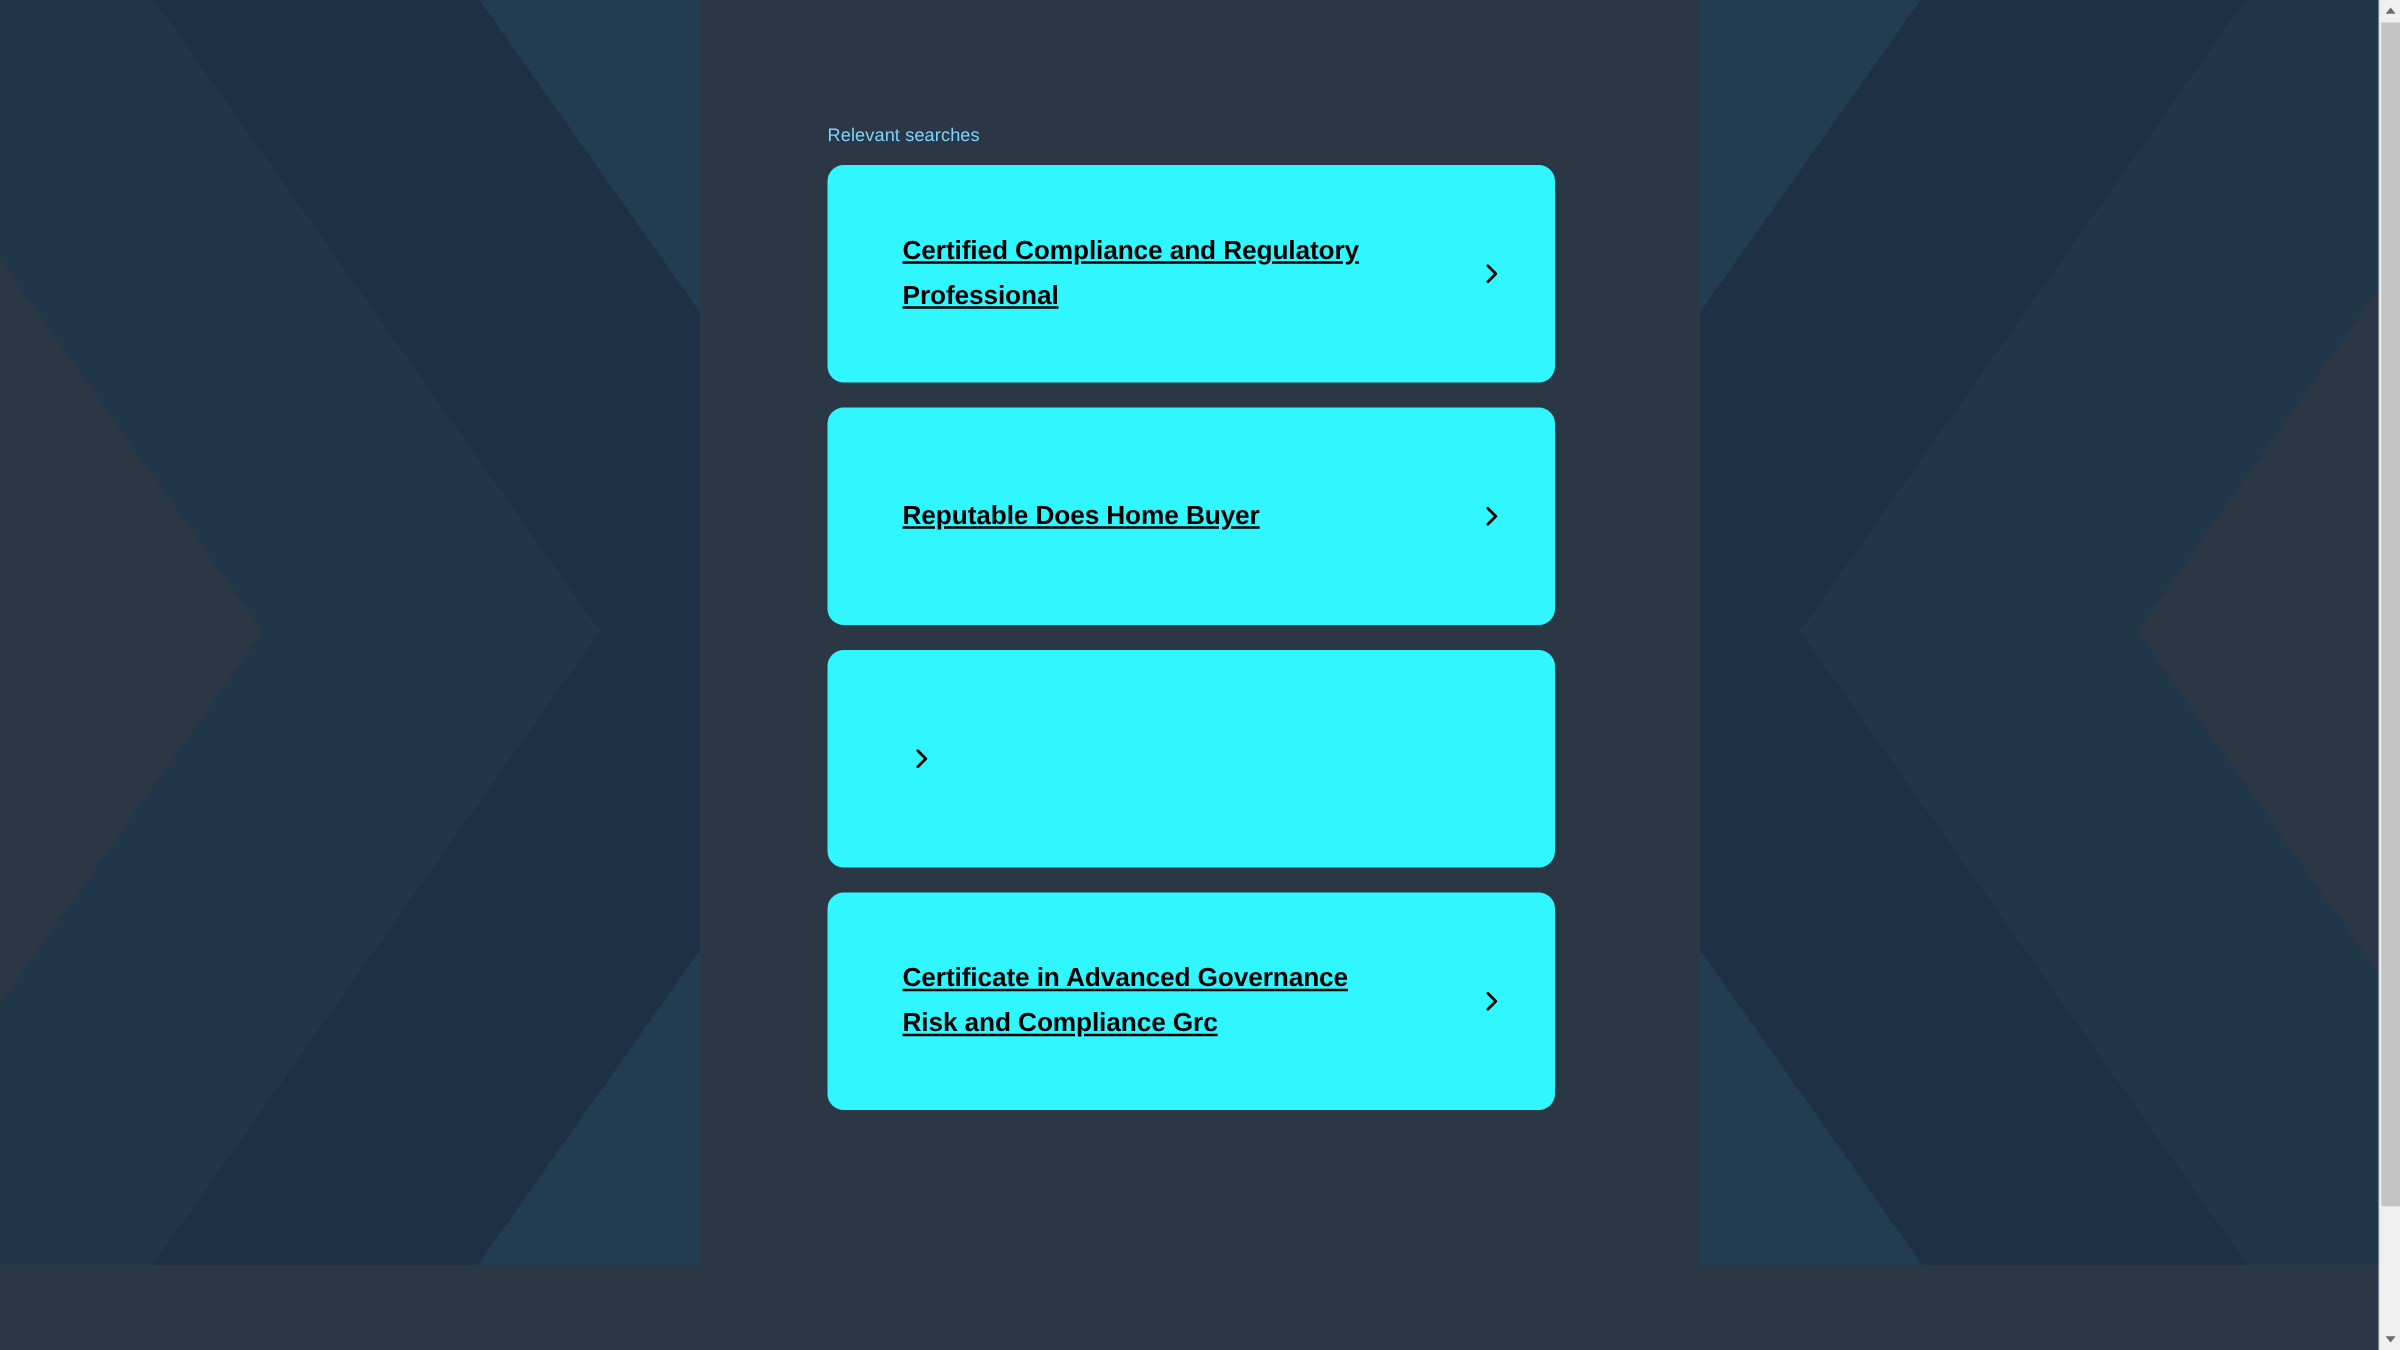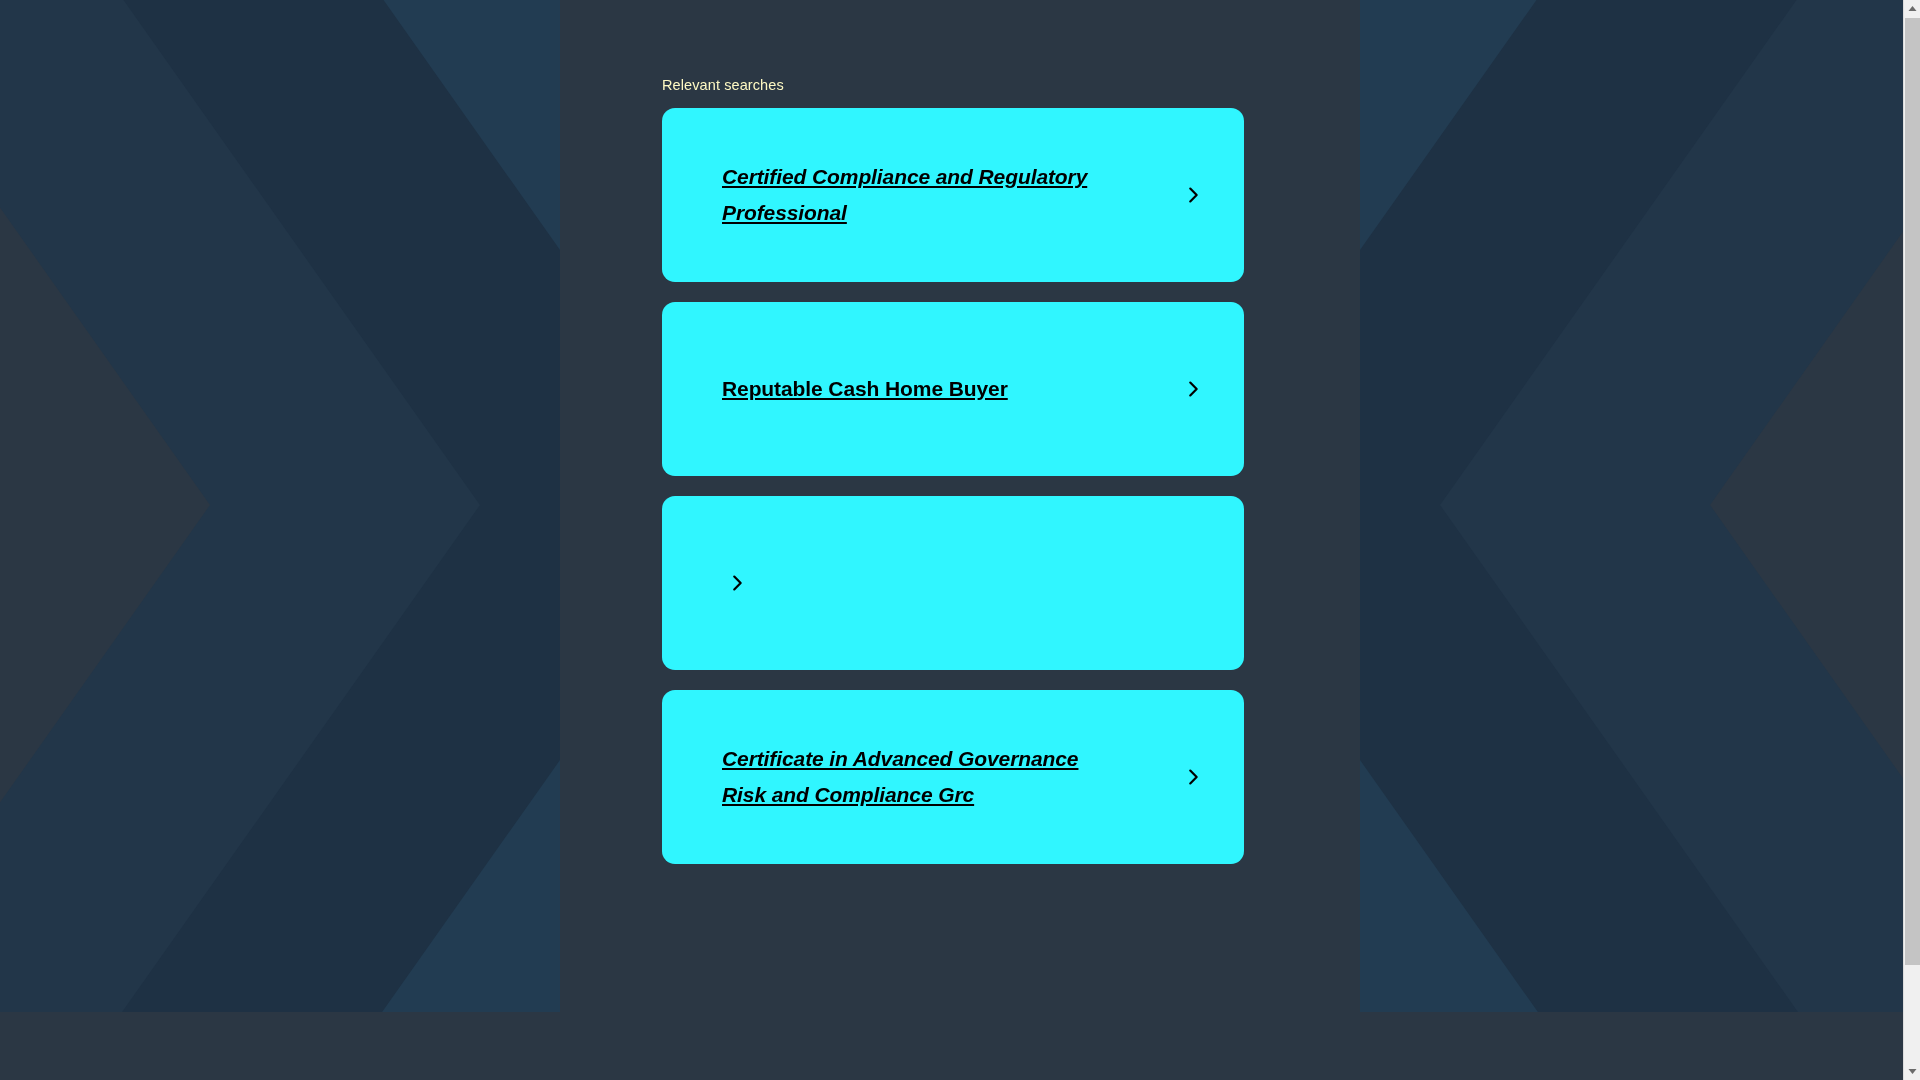--- a/index.html
+++ b/index.html
@@ -43,22 +43,22 @@
     position:absolute;
     left:662px;
     top:0;
     width:582px;
     z-index:5;
   }
 
   #relevant-label {
     font-size:14.5px;
     line-height:18px;
-    color:#fef9c3;
-    padding-top:76px;
+    color:#7dd3fc;
+    padding-top:100px;
     padding-bottom:0;
     letter-spacing:0.1px;
     font-weight:400;
   }
 
   #card-list {
     margin-top:14px;
     display:flex;
     flex-direction:column;
     gap:20px;
@@ -69,21 +69,21 @@
     background:#30f6ff;
     border-radius:13px;
     display:flex;
     align-items:center;
     justify-content:space-between;
     padding:0 26px 0 60px;
     min-height:174px;
     cursor:pointer;
     text-decoration:none;
   }
-  .search-card.two-line { min-height:174px;font-style:italic; }
+  .search-card.two-line { min-height:174px; }
 
   .card-title {
     font-size:21px;
     line-height:36px;
     font-weight:bold;
     color:#000000;
     text-decoration:underline;
     text-underline-offset:2px;
     max-width:400px;
     letter-spacing:-0.1px;
@@ -158,21 +158,21 @@
       <a class="search-card two-line" href="#">
         <span class="card-title">Certified Compliance and Regulatory Professional</span>
         <span class="chevron-wrap">
           <svg width="22" height="22" viewBox="0 0 24 24" fill="none" stroke="#000000" stroke-width="2.4" stroke-linecap="round" stroke-linejoin="round">
               <polyline points="9 5 16 12 9 19"></polyline>
             </svg>
         </span>
       </a>
 
       <a class="search-card" href="#">
-        <span class="card-title">Reputable Cash Home Buyer</span>
+        <span class="card-title">Reputable Does Home Buyer</span>
         <span class="chevron-wrap">
           <svg width="22" height="22" viewBox="0 0 24 24" fill="none" stroke="#000000" stroke-width="2.4" stroke-linecap="round" stroke-linejoin="round">
               <polyline points="9 5 16 12 9 19"></polyline>
             </svg>
         </span>
       </a>
 
 
       <a class="search-card" href="#">
         <span class="chevron-wrap">

